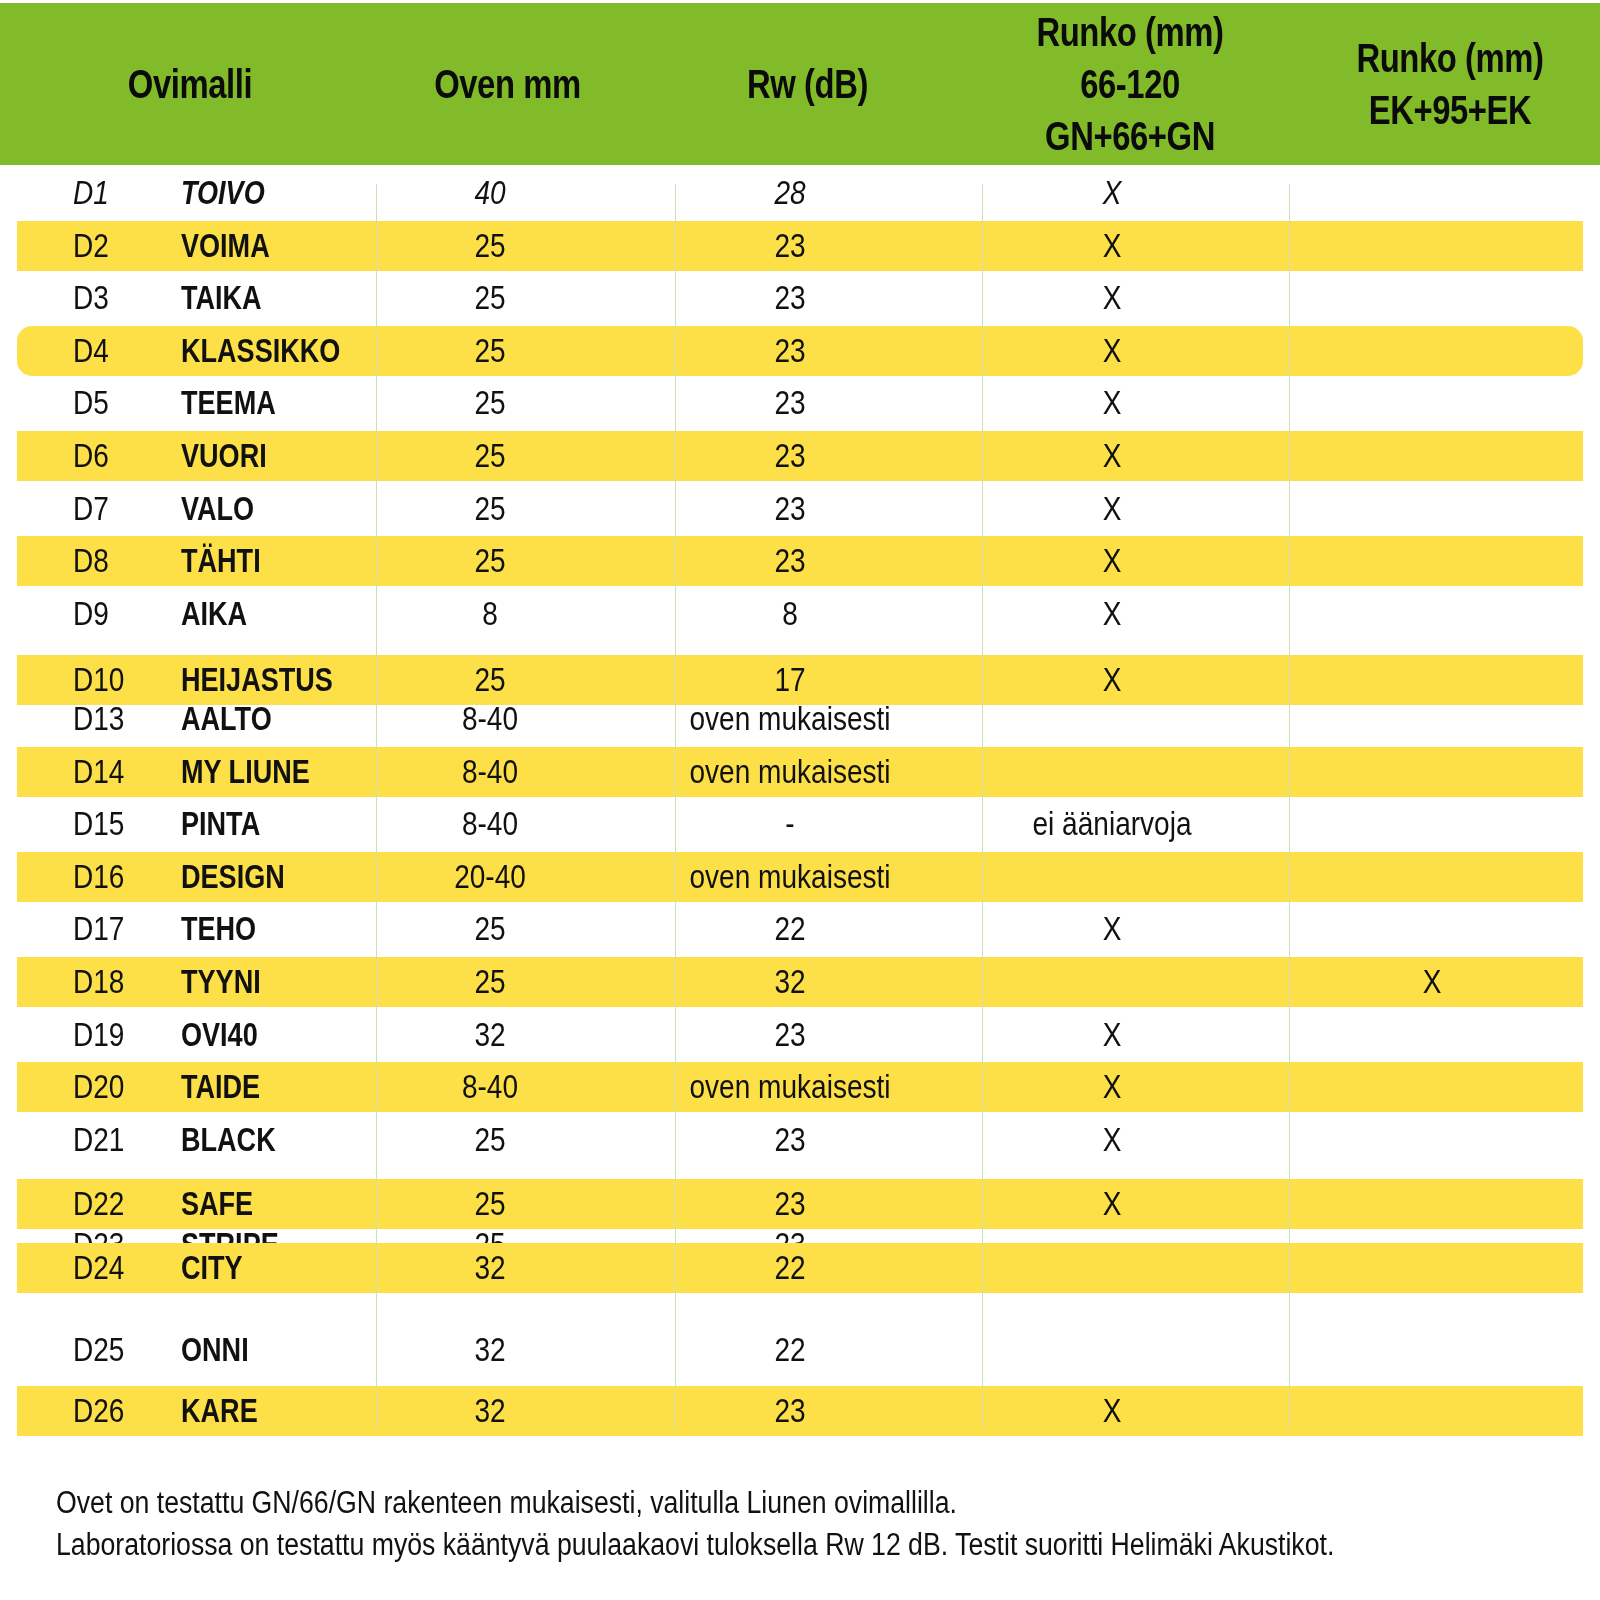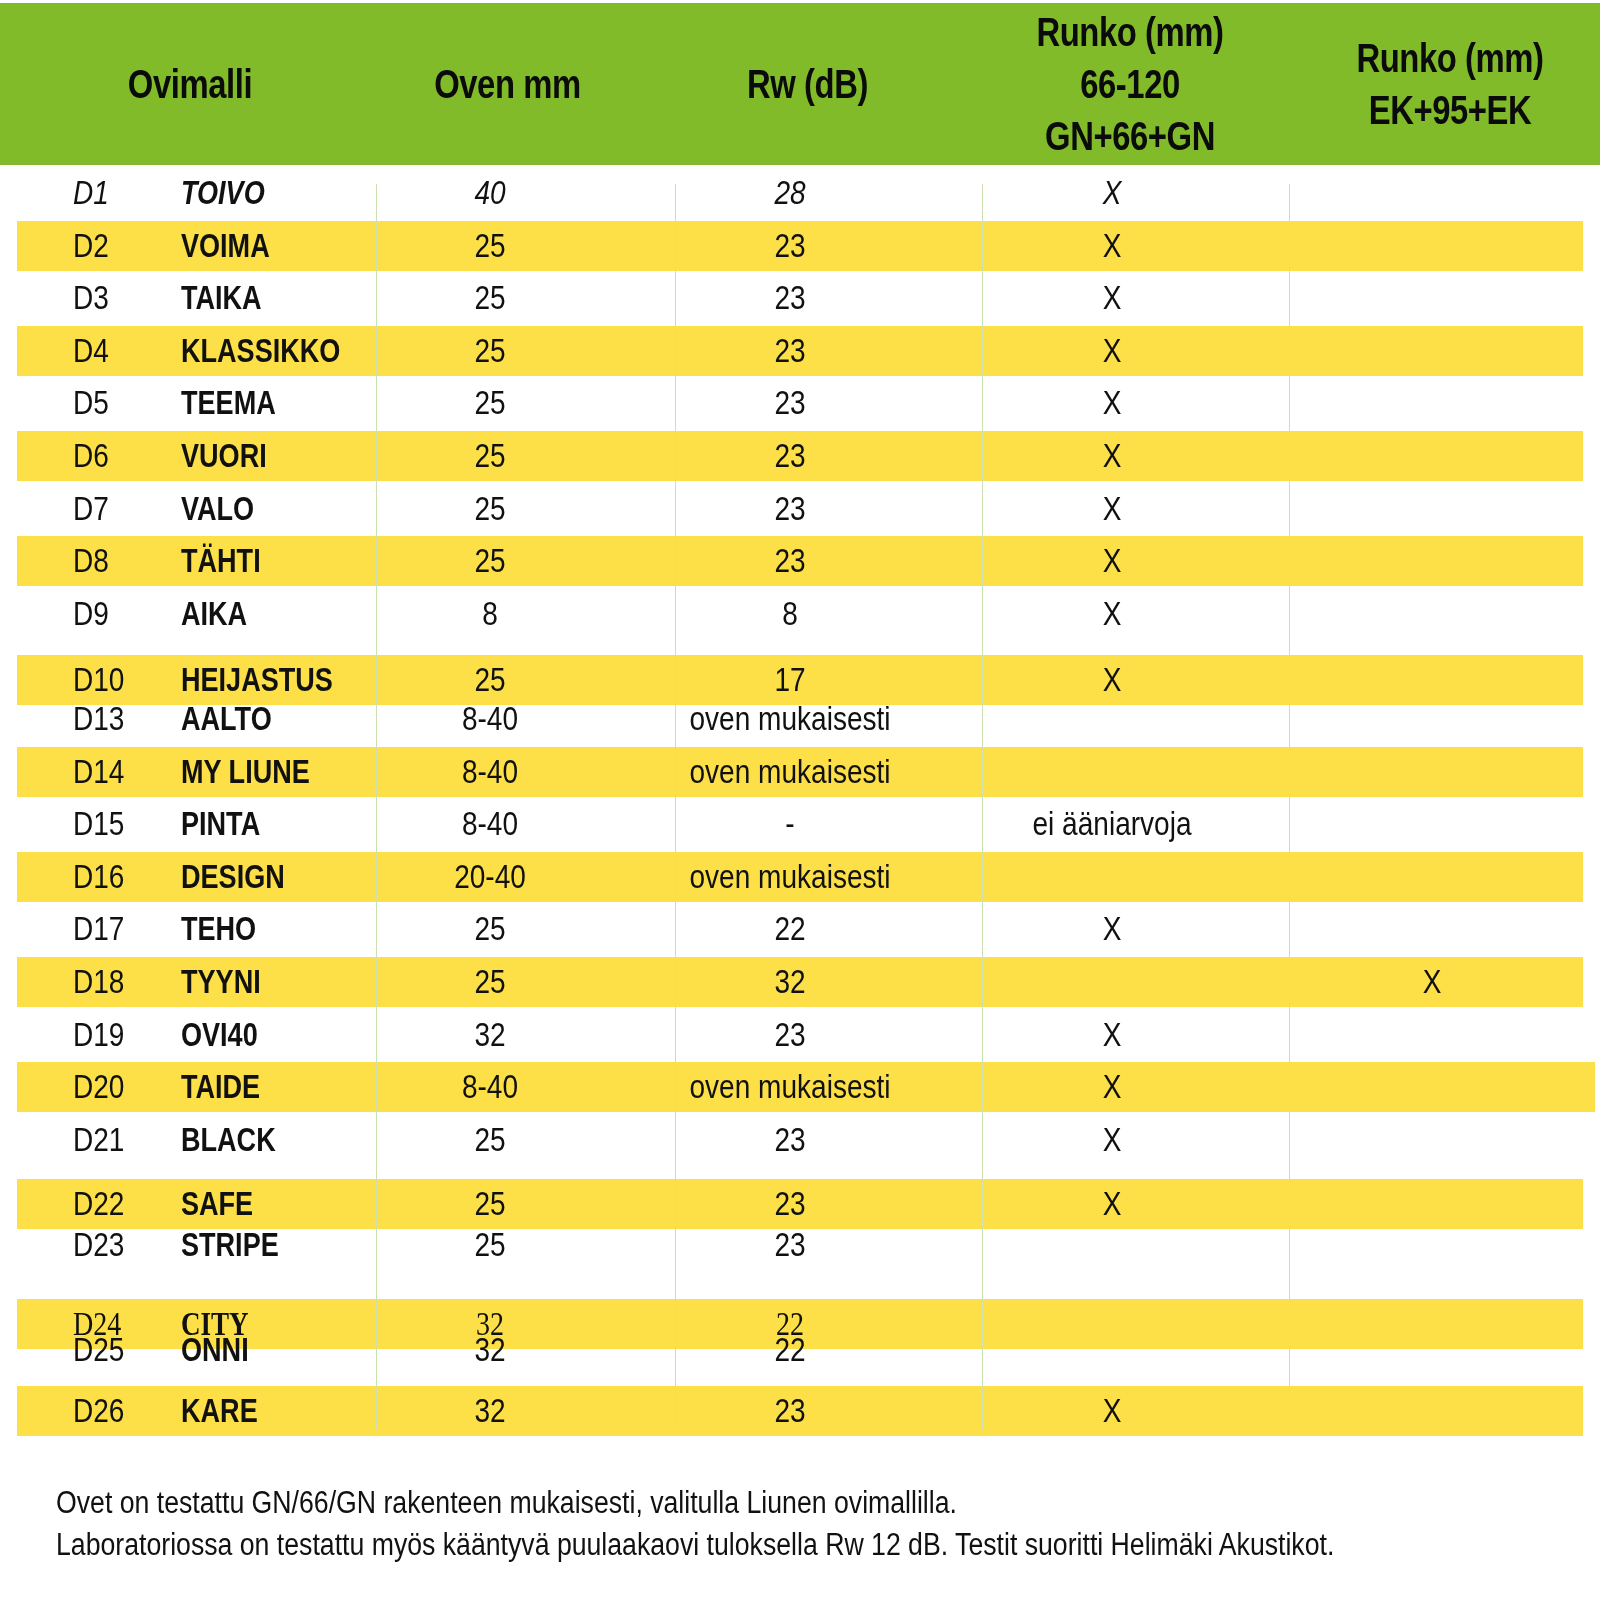--- a/index.html
+++ b/index.html
@@ -66,21 +66,21 @@
       <div class="cell center" style="left: 1415px;"></div>
     </div>
     <div class="row" style="top: 105.2px;">
       <div class="cell code">D3</div>
       <div class="cell name">TAIKA</div>
       <div class="cell center" style="left: 473px;">25</div>
       <div class="cell center" style="left: 773px;">23</div>
       <div class="cell center" style="left: 1095px;">X</div>
       <div class="cell center" style="left: 1415px;"></div>
     </div>
-    <div class="row shaded" style="top: 157.8px;">
+    <div class="row shaded" style="top: 157.8px; border-radius: 15px;">
       <div class="cell code">D4</div>
       <div class="cell name">KLASSIKKO</div>
       <div class="cell center" style="left: 473px;">25</div>
       <div class="cell center" style="left: 773px;">23</div>
       <div class="cell center" style="left: 1095px;">X</div>
       <div class="cell center" style="left: 1415px;"></div>
     </div>
     <div class="row" style="top: 210.4px;">
       <div class="cell code">D5</div>
       <div class="cell name">TEEMA</div>
@@ -178,21 +178,21 @@
       <div class="cell center" style="left: 1415px;">X</div>
     </div>
     <div class="row" style="top: 841.6px;">
       <div class="cell code">D19</div>
       <div class="cell name">OVI40</div>
       <div class="cell center" style="left: 473px;">32</div>
       <div class="cell center" style="left: 773px;">23</div>
       <div class="cell center" style="left: 1095px;">X</div>
       <div class="cell center" style="left: 1415px;"></div>
     </div>
-    <div class="row shaded" style="top: 894.2px; padding-left: 12px;">
+    <div class="row shaded" style="top: 894.2px;">
       <div class="cell code">D20</div>
       <div class="cell name">TAIDE</div>
       <div class="cell center" style="left: 473px;">8-40</div>
       <div class="cell center" style="left: 773px;">oven mukaisesti</div>
       <div class="cell center" style="left: 1095px;">X</div>
       <div class="cell center" style="left: 1415px;"></div>
     </div>
     <div class="row" style="top: 946.8px;">
       <div class="cell code">D21</div>
       <div class="cell name">BLACK</div>
@@ -210,21 +210,21 @@
       <div class="cell center" style="left: 1415px;"></div>
     </div>
     <div class="row" style="top: 1052px;">
       <div class="cell code">D23</div>
       <div class="cell name">STRIPE</div>
       <div class="cell center" style="left: 473px;">25</div>
       <div class="cell center" style="left: 773px;">23</div>
       <div class="cell center" style="left: 1095px;"></div>
       <div class="cell center" style="left: 1415px;"></div>
     </div>
-    <div class="row shaded" style="top: 1131px; font-family: Liberation Serif, serif;">
+    <div class="row shaded" style="top: 1075px;">
       <div class="cell code">D24</div>
       <div class="cell name">CITY</div>
       <div class="cell center" style="left: 473px;">32</div>
       <div class="cell center" style="left: 773px;">22</div>
       <div class="cell center" style="left: 1095px;"></div>
       <div class="cell center" style="left: 1415px;"></div>
     </div>
     <div class="row" style="top: 1157.2px;">
       <div class="cell code">D25</div>
       <div class="cell name">ONNI</div>

